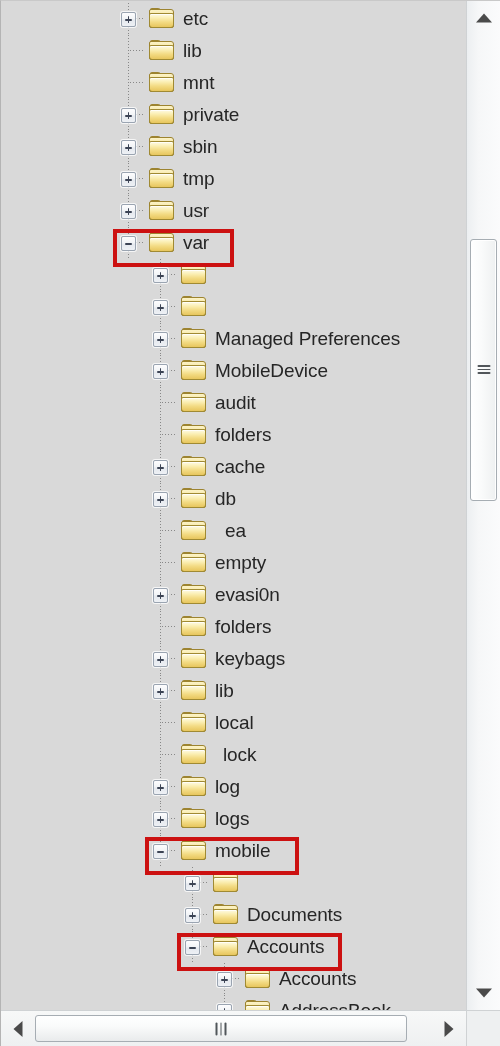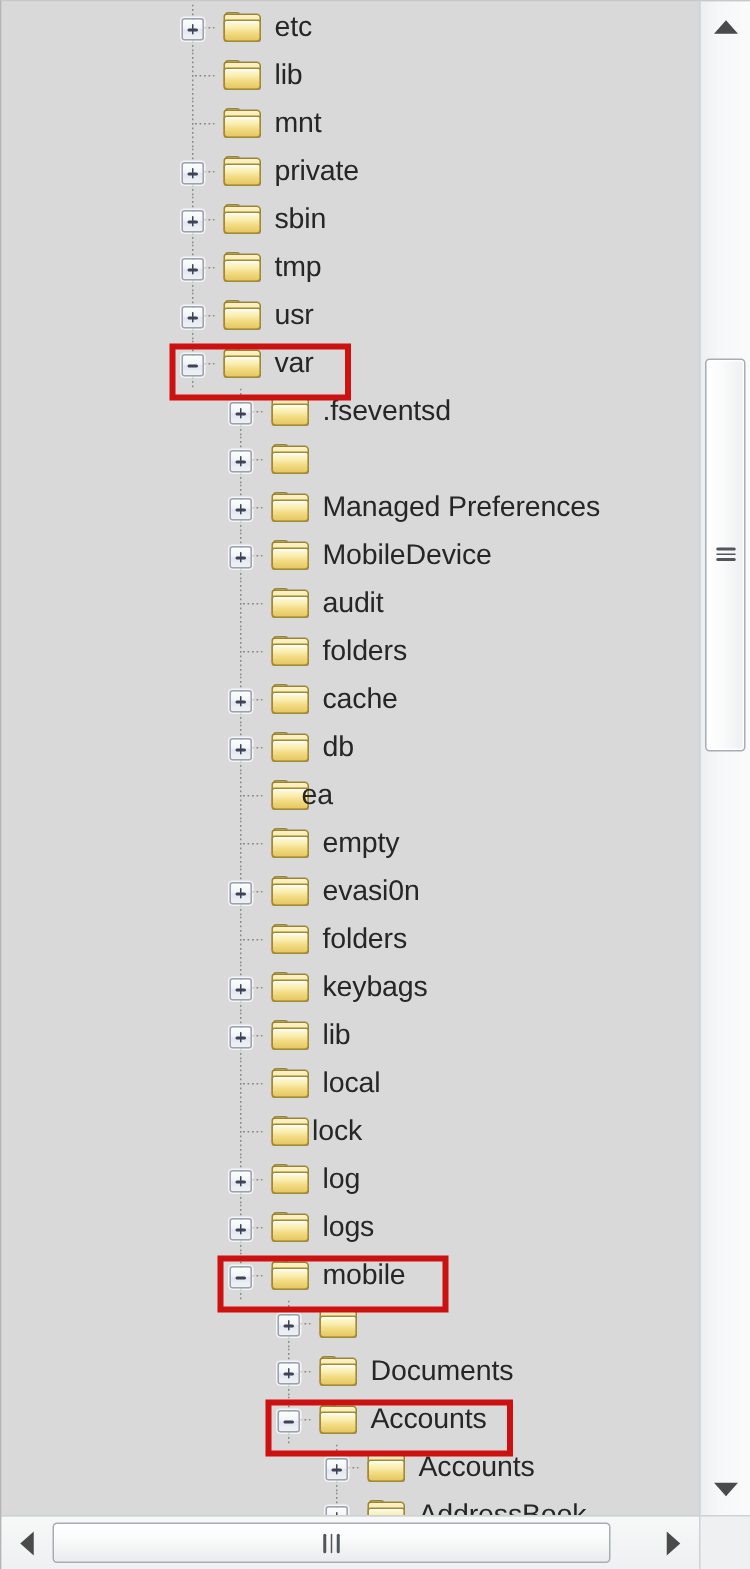--- a/index.html
+++ b/index.html
@@ -263,21 +263,20 @@
         <div class="hl" style="left: 112px; top: 226px; width: 121px; height: 38px;"></div>
         <div class="row">
           <span class="guide" style="left: 159px; height: 32px;"></span>
           <span class="elbow" style="left: 161px;"></span>
           <span class="expander plus" style="left: 152px;"></span>
           <span class="folder" style="left: 180px;">
             <span class="tab"></span>
             <span class="back"></span>
             <span class="front"></span>
           </span>
-          <span class="label" style="left: 214px;">.fseventsd</span>
         </div>
         <div class="row">
           <span class="guide" style="left: 159px; height: 32px;"></span>
           <span class="elbow" style="left: 161px;"></span>
           <span class="expander plus" style="left: 152px;"></span>
           <span class="folder" style="left: 180px;">
             <span class="tab"></span>
             <span class="back"></span>
             <span class="front"></span>
           </span>
@@ -347,21 +346,21 @@
           <span class="label" style="left: 214px;">db</span>
         </div>
         <div class="row">
           <span class="guide" style="left: 159px; height: 32px;"></span>
           <span class="elbow" style="left: 161px;"></span>
           <span class="folder" style="left: 180px;">
             <span class="tab"></span>
             <span class="back"></span>
             <span class="front"></span>
           </span>
-          <span class="label" style="left: 200px;">ea</span>
+          <span class="label" style="left: 224px;">ea</span>
         </div>
         <div class="row">
           <span class="guide" style="left: 159px; height: 32px;"></span>
           <span class="elbow" style="left: 161px;"></span>
           <span class="folder" style="left: 180px;">
             <span class="tab"></span>
             <span class="back"></span>
             <span class="front"></span>
           </span>
           <span class="label" style="left: 214px;">empty</span>
@@ -420,21 +419,21 @@
           <span class="label" style="left: 214px;">local</span>
         </div>
         <div class="row">
           <span class="guide" style="left: 159px; height: 32px;"></span>
           <span class="elbow" style="left: 161px;"></span>
           <span class="folder" style="left: 180px;">
             <span class="tab"></span>
             <span class="back"></span>
             <span class="front"></span>
           </span>
-          <span class="label" style="left: 207px;">lock</span>
+          <span class="label" style="left: 222px;">lock</span>
         </div>
         <div class="row">
           <span class="guide" style="left: 159px; height: 32px;"></span>
           <span class="elbow" style="left: 161px;"></span>
           <span class="expander plus" style="left: 152px;"></span>
           <span class="folder" style="left: 180px;">
             <span class="tab"></span>
             <span class="back"></span>
             <span class="front"></span>
           </span>

